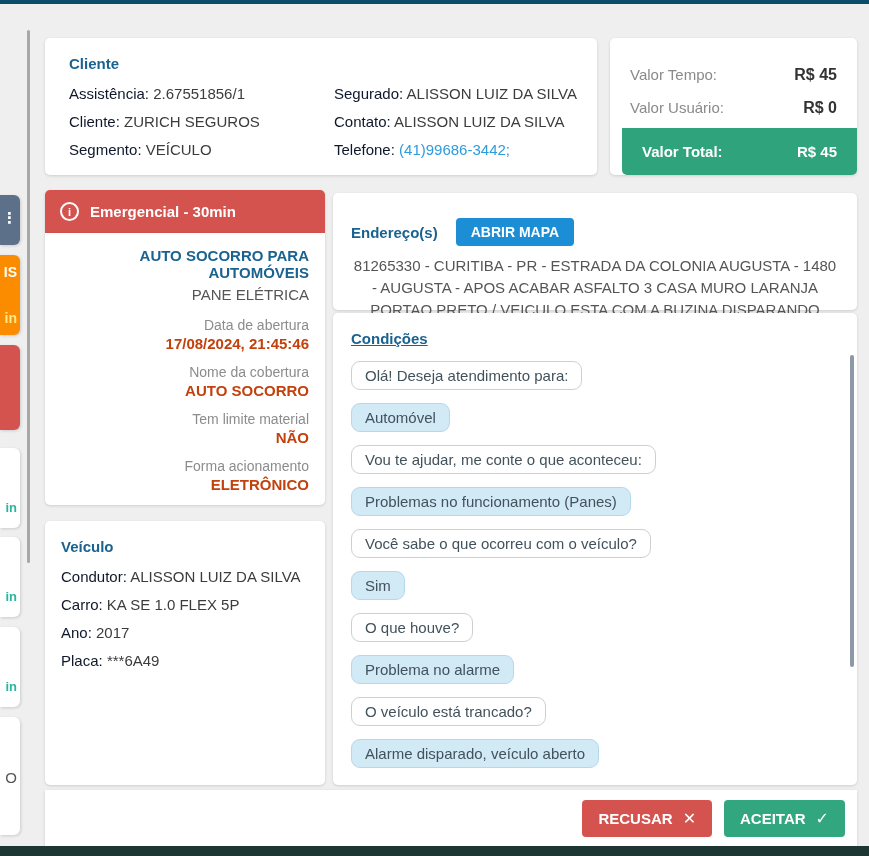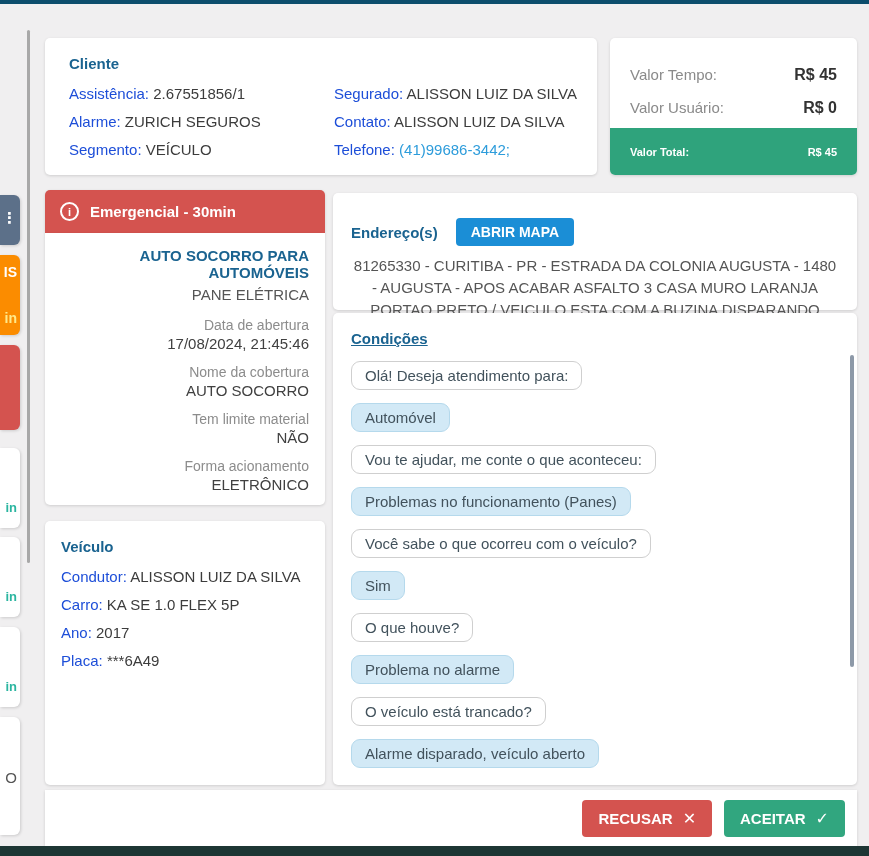--- a/index.html
+++ b/index.html
@@ -25,42 +25,42 @@
   .rail-slate .rail-glyph { color:#fff; top:14px; font-size:15px; }
   .g-top { color:#fff; top:9px; font-size:14px; }
   .g-bot { color:#ffe98a; bottom:9px; font-size:14px; }
   .g-teal { color:#2bb5a0; top:52px; font-size:13px; }
   .g-dark { color:#555; top:52px; font-size:15px; font-weight:normal; }
   .left-scrollbar { position:absolute; left:27px; top:30px; width:3px; height:533px; background:#a8a8a8; border-radius:2px; }
 
   
   .client { left:45px; top:38px; width:552px; height:137px; padding:17px 0 0 24px; }
   .client-grid { display:grid; grid-template-columns:265px auto; grid-row-gap:11px; margin-top:13px; font-size:15px; }
-  .f-label { color:#1d4ed8; }
+  .f-label { color:#0f172a; }
   .f-value { color:#3c3c3c; }
   .link { color:#2d9cdb; cursor:pointer; }
 
   
   .valor { left:610px; top:38px; width:247px; height:137px; display:flex; flex-direction:column; }
   .valor-rows { flex:1; display:flex; flex-direction:column; justify-content:space-around; padding:20px 20px 4px 20px; }
   .valor-row { display:flex; justify-content:space-between; align-items:center; }
   .valor-label { color:#8a8a8a; font-size:15px; }
   .valor-amount { color:#333; font-weight:bold; font-size:16px; }
-  .valor-total { height:47px; background:#2fa37c; border-radius:0 0 5px 5px; display:flex; justify-content:space-between; align-items:center; padding:0 20px; color:#fff; font-weight:bold; font-size:11px; }
+  .valor-total { height:47px; background:#2fa37c; border-radius:0 0 5px 5px; display:flex; justify-content:space-between; align-items:center; padding:0 20px; color:#fff; font-weight:bold; font-size:15px;margin-left:12px; }
 
   
   .svc-banner { position:absolute; left:45px; top:190px; width:280px; height:43px; background:#d4534f; border-radius:5px 5px 0 0; display:flex; align-items:center; gap:11px; padding-left:15px; box-shadow:0 1px 3px rgba(0,0,0,.14); }
   .info-circle { width:19px; height:19px; border:2px solid #fff; border-radius:50%; color:#fff; font-size:11px; font-weight:bold; display:flex; align-items:center; justify-content:center; flex:0 0 auto; }
   .svc-banner-text { color:#fff; font-weight:bold; font-size:15px; }
   .svc-body { left:45px; top:233px; width:280px; height:272px; border-radius:0 0 5px 5px; padding:14px 16px; }
   .svc-name { font-size:15px; font-weight:bold; color:#1a6390; margin-bottom:5px; }
   .svc-problem { font-size:15px; color:#555; margin-bottom:14px; }
   .fgroup { margin-bottom:12px; }
   .fgroup-label { font-size:14px; color:#8c8c8c; margin-bottom:2px; }
-  .fgroup-value { font-size:15px; font-weight:normal; color:#404040; }
+  .fgroup-value { font-size:15px; font-weight:bold; color:#c2410c; }
 
   
   .vehicle { left:45px; top:521px; width:280px; height:264px; padding:17px 16px; }
   .vehicle-rows { margin-top:13px; font-size:15px; }
   .vehicle-rows .vrow { margin-bottom:11px; }
 
   
   .address { left:333px; top:193px; width:524px; height:117px; padding:25px 18px; }
   .addr-head { display:flex; align-items:center; gap:18px; }
   .map-btn { background:#1b8ed6; color:#fff; font-weight:bold; font-size:14px; border:none; padding:6px 15px; border-radius:4px; cursor:pointer; font-family:inherit; }
@@ -109,21 +109,21 @@
   <div class="rail-item rail-white rw4">
     <span class="rail-glyph g-dark">O</span>
   </div>
   <div class="left-scrollbar"></div>
 
   <div class="card client">
     <div class="card-title">Cliente</div>
     <div class="client-grid">
       <div><span class="f-label">Assistência:</span> <span class="f-value">2.67551856/1</span></div>
       <div><span class="f-label">Segurado:</span> <span class="f-value">ALISSON LUIZ DA SILVA</span></div>
-      <div><span class="f-label">Alarme:</span> <span class="f-value">ZURICH SEGUROS</span></div>
+      <div><span class="f-label">Cliente:</span> <span class="f-value">ZURICH SEGUROS</span></div>
       <div><span class="f-label">Contato:</span> <span class="f-value">ALISSON LUIZ DA SILVA</span></div>
       <div><span class="f-label">Segmento:</span> <span class="f-value">VEÍCULO</span></div>
       <div><span class="f-label">Telefone:</span> <span class="f-value link">(41)99686-3442;</span></div>
     </div>
   </div>
 
   <div class="card valor">
     <div class="valor-rows">
       <div class="valor-row">
         <span class="valor-label">Valor Tempo:</span>

